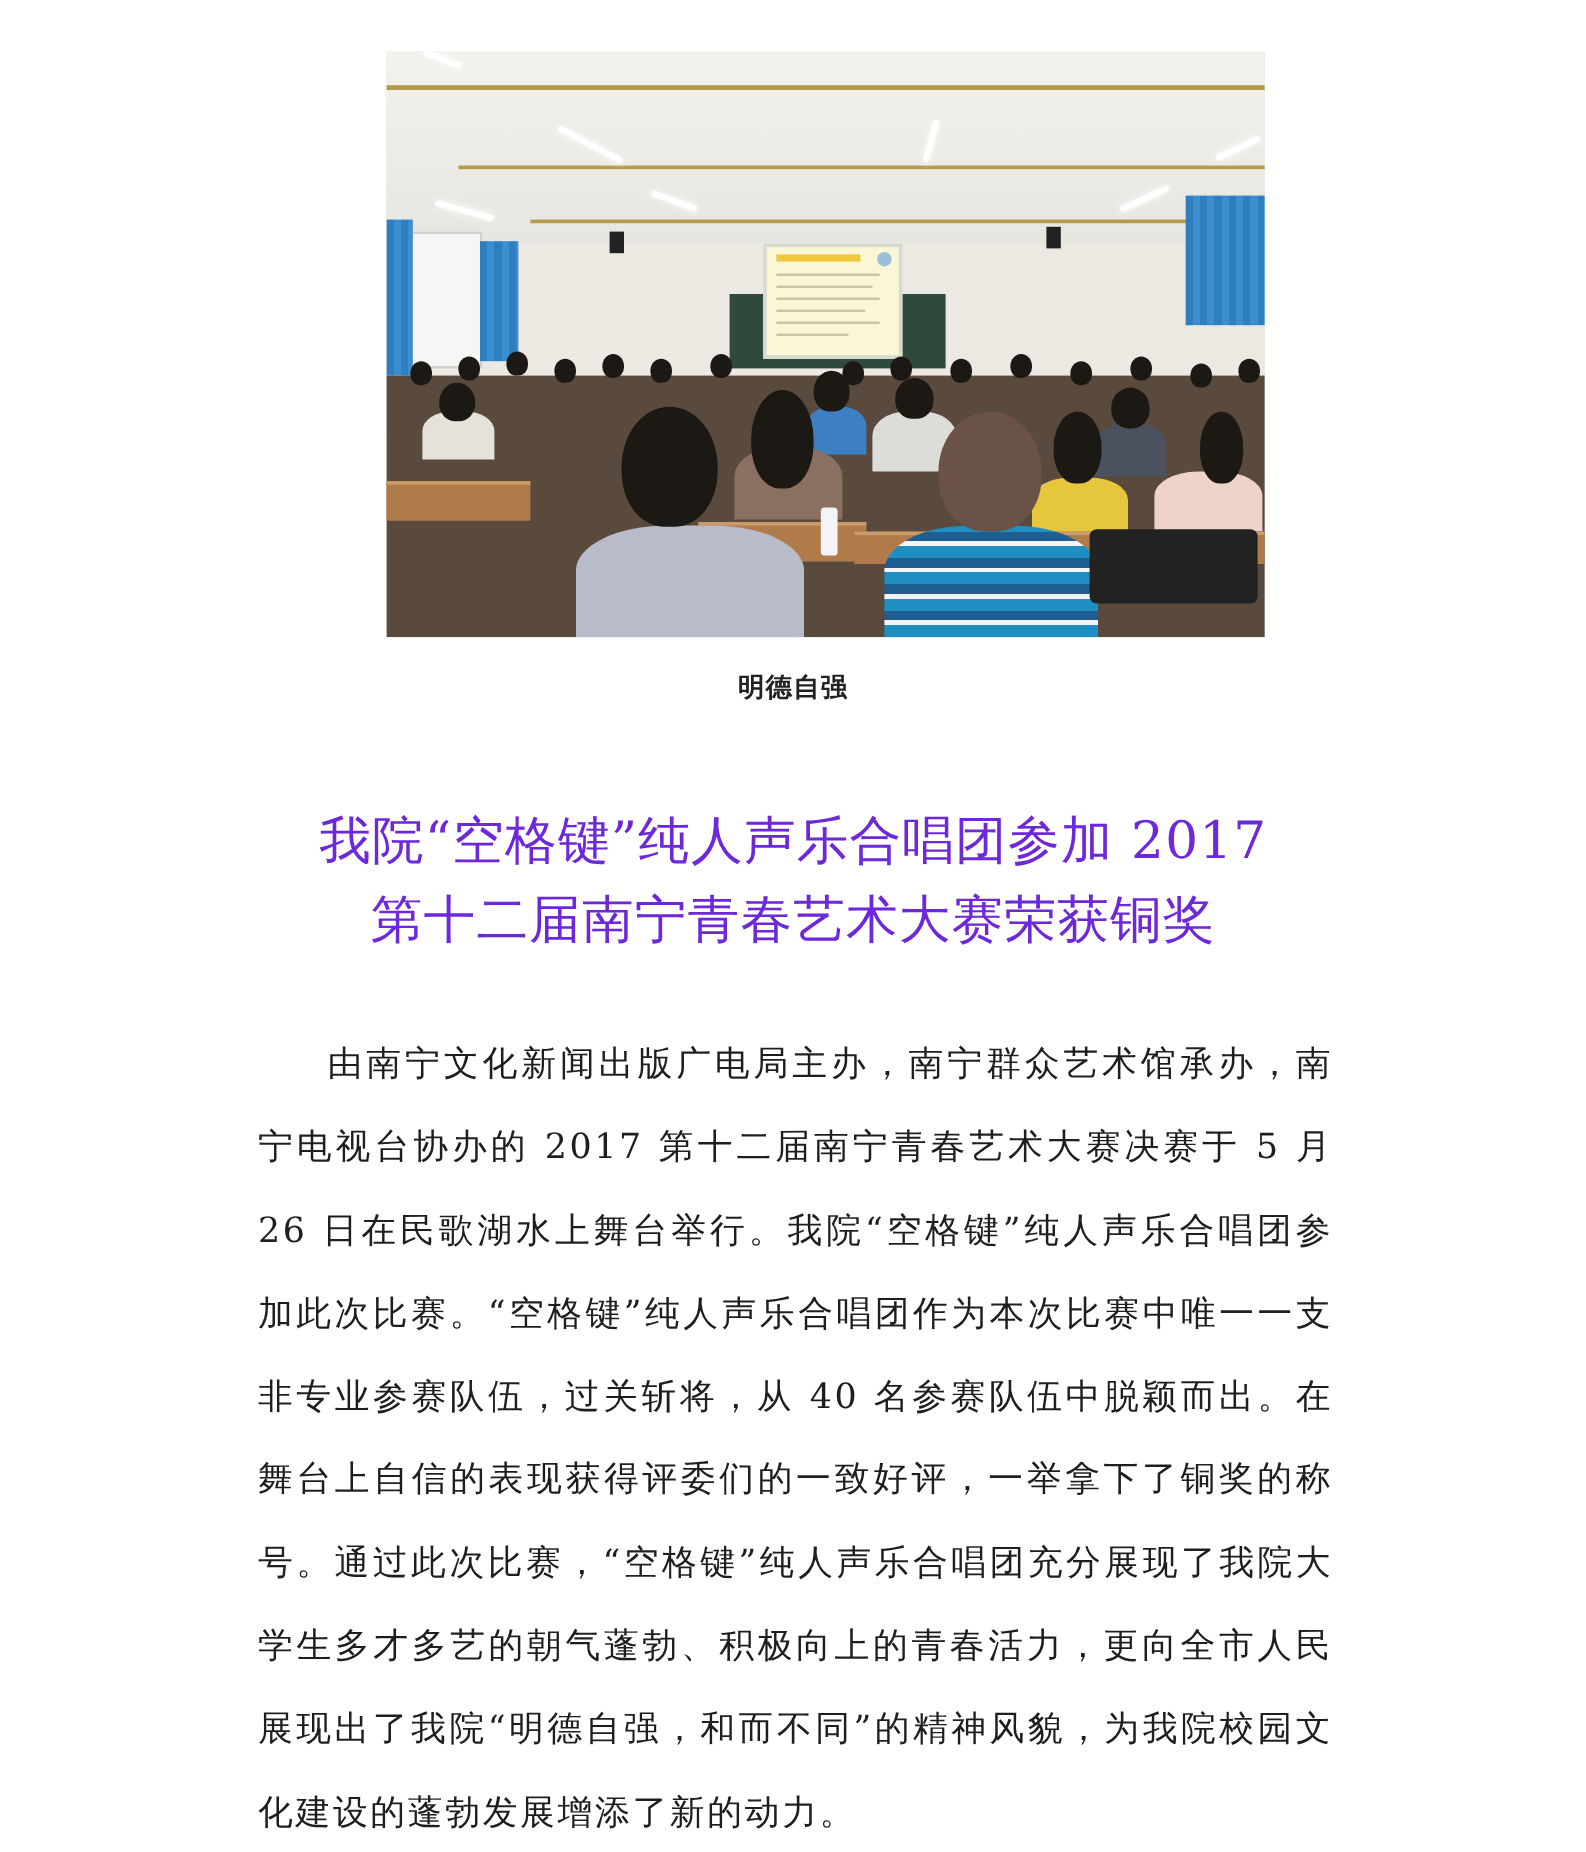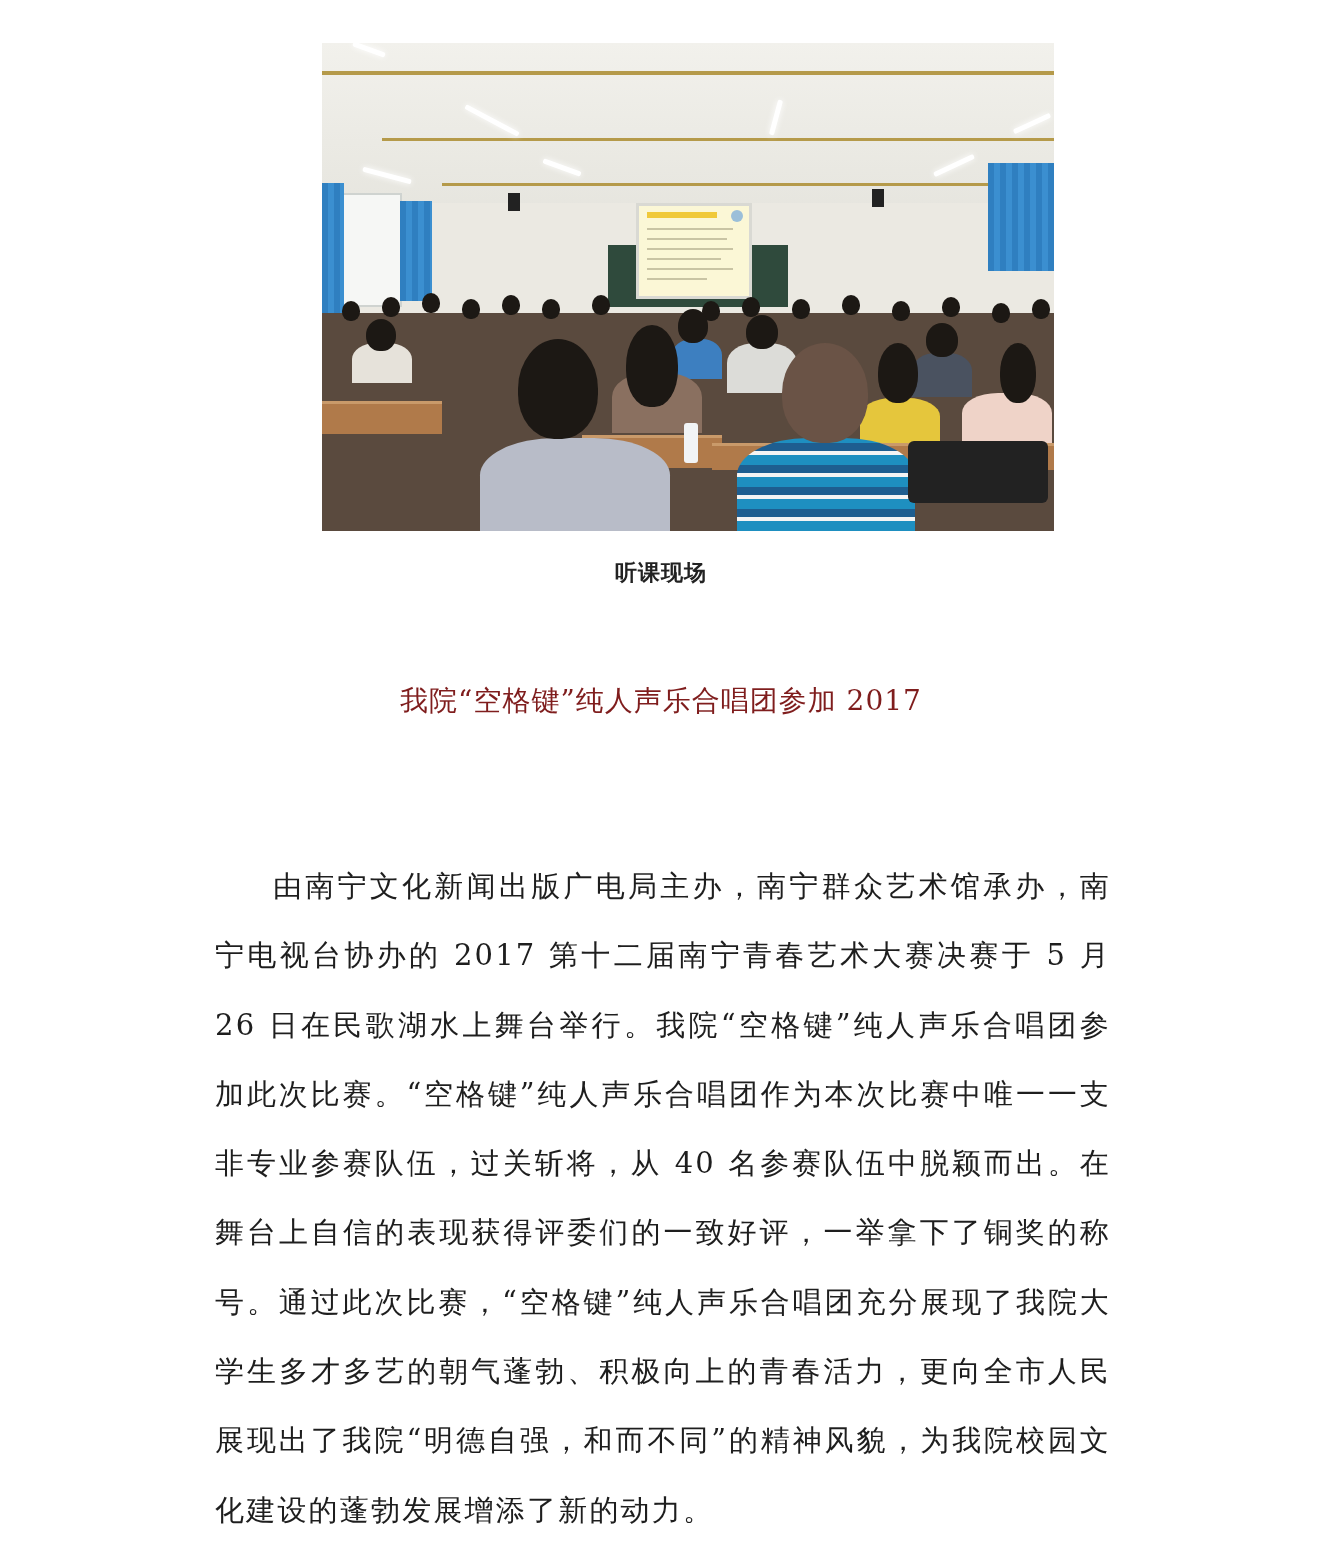--- a/index.html
+++ b/index.html
@@ -29,21 +29,21 @@
   .body { position: absolute; border-radius: 40% 40% 0 0; }
   .desk { position: absolute; background: #b07a4a; border-top: 3px solid #c99a6a; }
 
   
   .caption { position: absolute; left: 0; top: 558px; width: 1322px; text-align: center;
              font-family: "DejaVu Sans", "Liberation Sans", sans-serif; font-weight: bold;
              font-size: 22px; color: #222; letter-spacing: 1px; }
 
   
   .title { position: absolute; left: 180px; top: 668px; width: 962px; text-align: center;
-           font-size: 28px; line-height: 66px; color: #7f1d1d; letter-spacing: 1px; }
+           font-size: 43px; line-height: 66px; color: #6d28d9; letter-spacing: 1px; }
   .title div { white-space: nowrap; }
 
   
   .article { position: absolute; left: 203px; top: 840px; width: 920px; }
   .article p { margin: 12px; font-size: 29px; line-height: 69.3px; letter-spacing: 2.2px;
                color: #1e1e1e; text-indent: 2em; text-align: justify; }
 </style>
 </head>
 <body>
 
@@ -118,21 +118,22 @@
   <div class="desk" style="left:390px;top:400px;width:342px;height:24px;"></div>
 
   <div class="body" style="left:158px;top:395px;width:190px;height:93px;background:#b8bcc8;"></div>
   <div class="head" style="left:196px;top:296px;width:80px;height:100px;"></div>
   <div class="body" style="left:415px;top:395px;width:178px;height:93px;background:repeating-linear-gradient(0deg,#1e8fc0 0 10px,#f4f4f4 10px 14px,#1e5e90 14px 22px);"></div>
   <div class="head" style="left:460px;top:300px;width:86px;height:100px;background:#6a5346;"></div>
   <div class="body" style="left:586px;top:398px;width:140px;height:62px;background:#222;border-radius:6px;"></div>
   <div style="position:absolute;left:362px;top:380px;width:14px;height:40px;background:#f2f4f6;border-radius:3px;"></div>
 </div>
 
-<div class="caption">听课现场</div>
+<div class="caption">明德自强</div>
 
 <div class="title">
   <div>我院“空格键”纯人声乐合唱团参加 2017</div>
+  <div>第十二届南宁青春艺术大赛荣获铜奖</div>
 </div>
 
 <div class="article">
   <p>由南宁文化新闻出版广电局主办，南宁群众艺术馆承办，南宁电视台协办的 2017 第十二届南宁青春艺术大赛决赛于 5 月 26 日在民歌湖水上舞台举行。我院“空格键”纯人声乐合唱团参加此次比赛。“空格键”纯人声乐合唱团作为本次比赛中唯一一支非专业参赛队伍，过关斩将，从 40 名参赛队伍中脱颖而出。在舞台上自信的表现获得评委们的一致好评，一举拿下了铜奖的称号。通过此次比赛，“空格键”纯人声乐合唱团充分展现了我院大学生多才多艺的朝气蓬勃、积极向上的青春活力，更向全市人民展现出了我院“明德自强，和而不同”的精神风貌，为我院校园文化建设的蓬勃发展增添了新的动力。</p>
 </div>
 
 </body></html>

